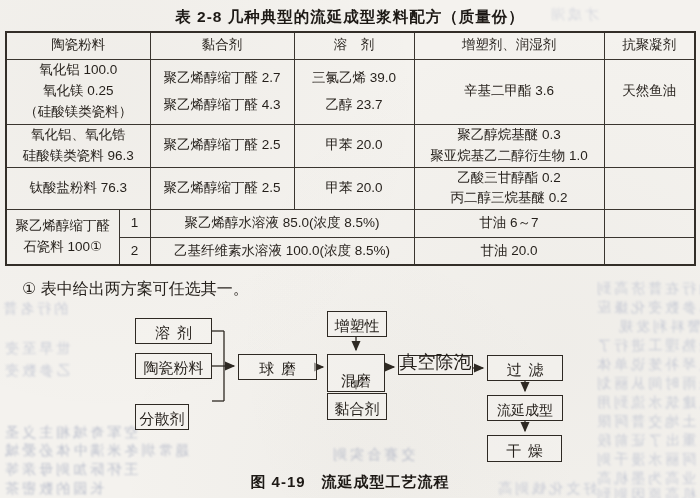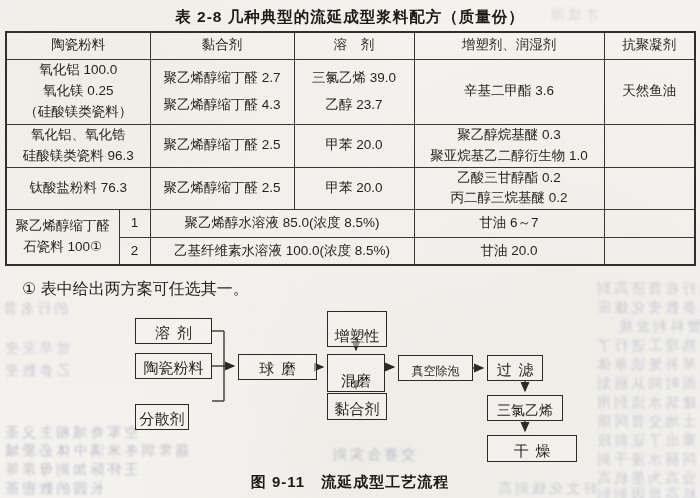--- a/index.html
+++ b/index.html
@@ -208,35 +208,35 @@
 </div>
 <div class="fbox" style="left:135px;top:353px;width:77px;height:26px">
   <span>陶瓷粉料</span>
 </div>
 <div class="fbox" style="left:135px;top:404px;width:54px;height:26px">
   <span>分散剂</span>
 </div>
 <div class="fbox" style="left:238px;top:354px;width:79px;height:26px">
   <span class="wide">球磨</span>
 </div>
-<div class="fbox" style="left:327px;top:311px;width:60px;height:36px">
+<div class="fbox" style="left:327px;top:311px;width:60px;height:26px">
   <span>增塑性</span>
 </div>
 <div class="fbox" style="left:327px;top:354px;width:58px;height:38px">
   <span>混磨</span>
 </div>
 <div class="fbox" style="left:327px;top:393px;width:60px;height:27px">
   <span>黏合剂</span>
 </div>
-<div class="fbox" style="left:398px;top:355px;width:75px;height:26px;font-size:12px">
+<div class="fbox" style="left:398px;top:355px;width:75px;height:20px;font-size:18px">
   <span>真空除泡</span>
 </div>
-<div class="fbox" style="left:487px;top:355px;width:56px;height:26px">
+<div class="fbox" style="left:487px;top:355px;width:76px;height:26px">
   <span class="wide">过滤</span>
 </div>
 <div class="fbox" style="left:487px;top:395px;width:76px;height:26px;font-size:14px">
-  <span>三氯乙烯</span>
-</div>
-<div class="fbox" style="left:487px;top:435px;width:90px;height:27px">
+  <span>流延成型</span>
+</div>
+<div class="fbox" style="left:487px;top:435px;width:75px;height:27px">
   <span class="wide">干燥</span>
 </div>
 
-<div class="fig-caption">图 9-11　流延成型工艺流程</div>
+<div class="fig-caption">图 4-19　流延成型工艺流程</div>
 
 </body></html>

